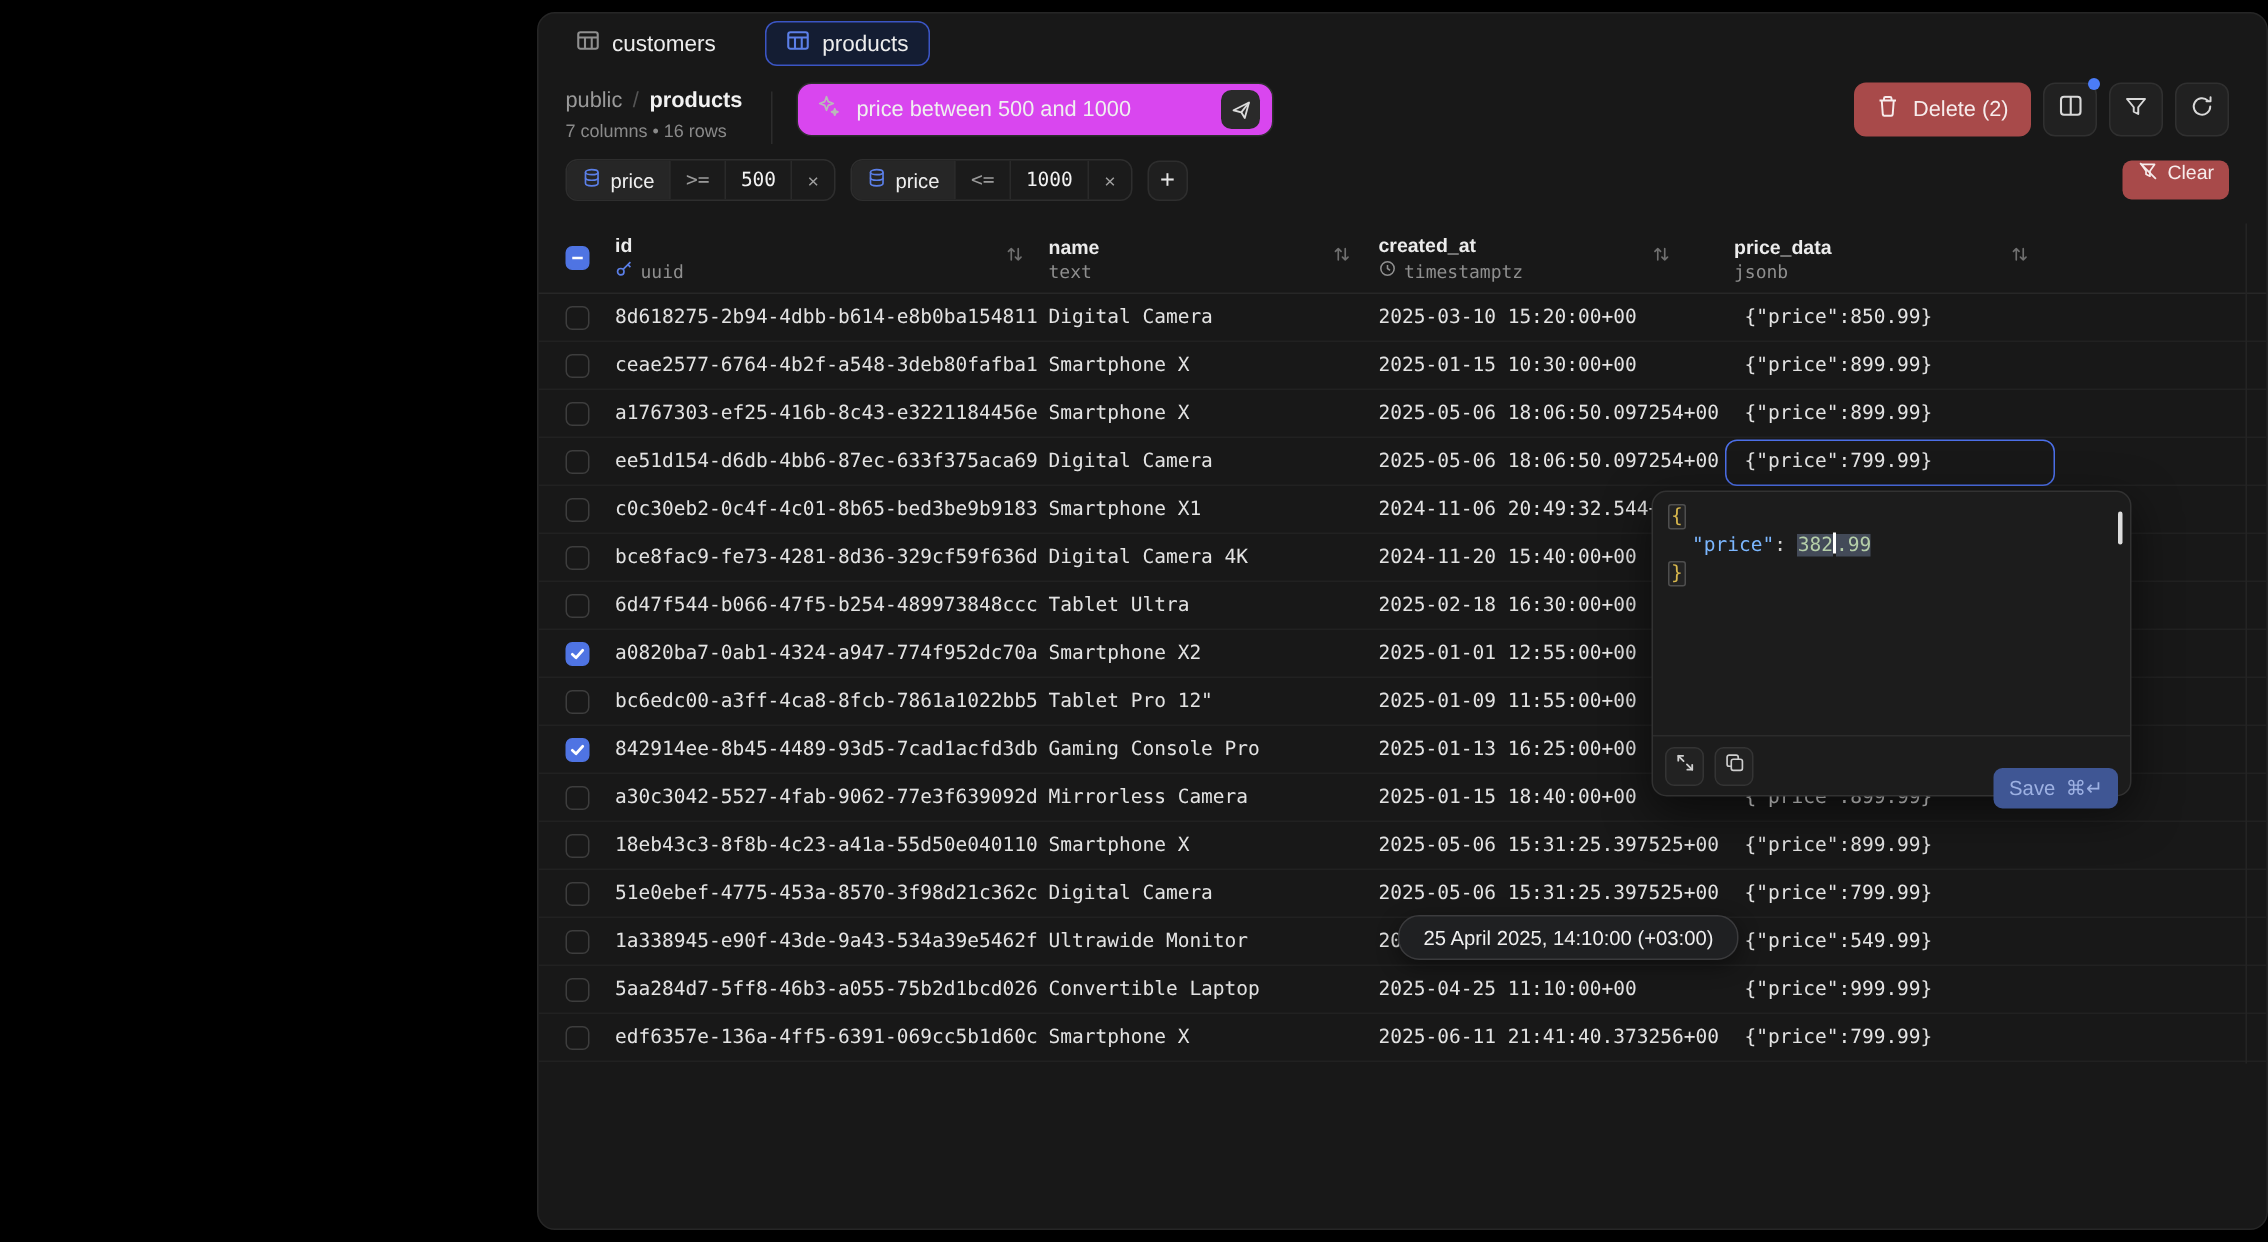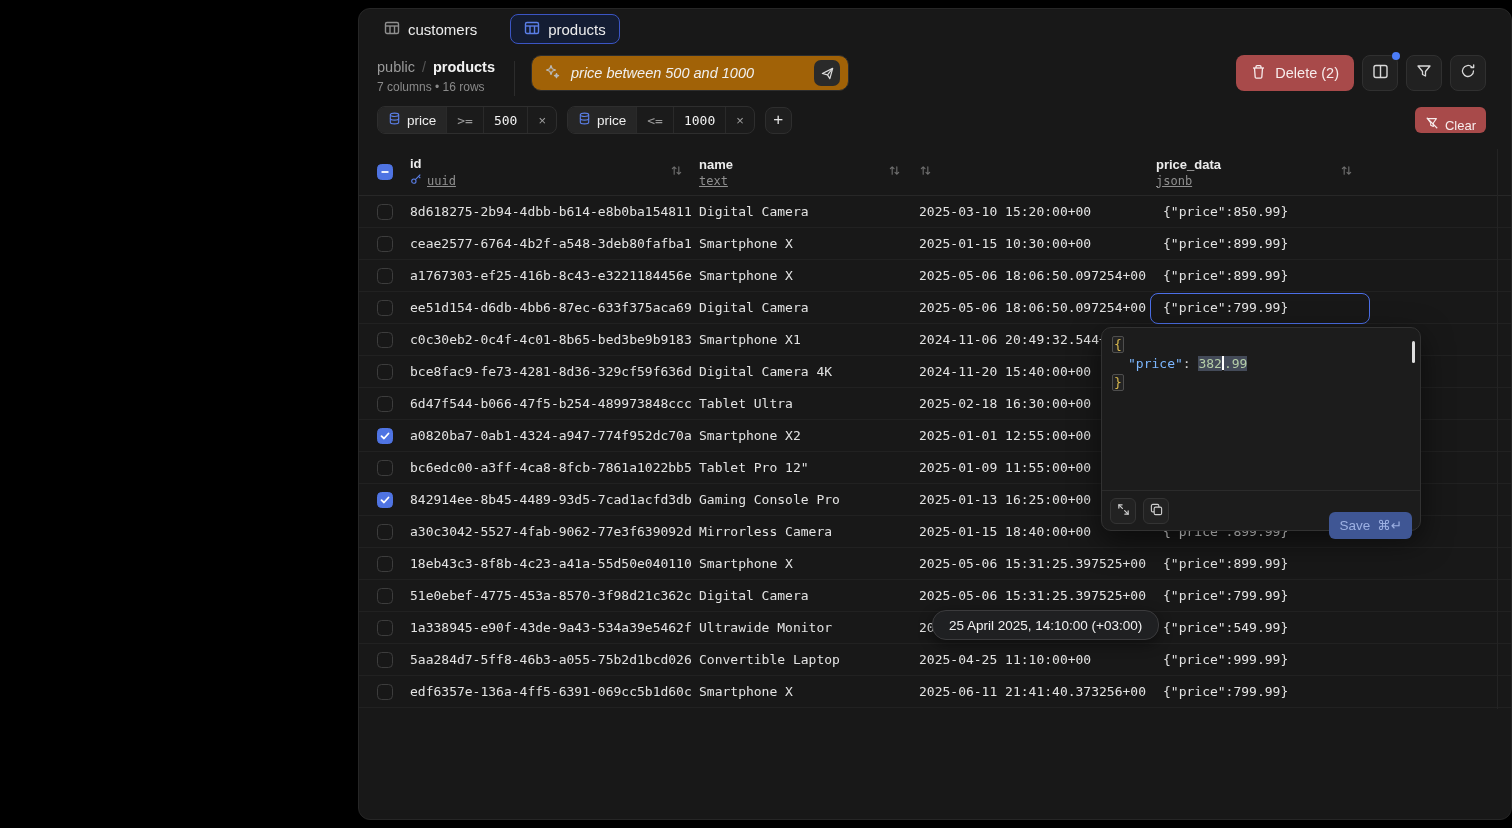--- a/index.html
+++ b/index.html
@@ -20,22 +20,22 @@
   
   .crumb-block { position:absolute; left:18px; top:50px; }
   .crumb { font-size:14.5px; color:#9a9a9a; display:flex; gap:7px; align-items:baseline; }
   .crumb .tbl { color:#f2f2f2; font-weight:700; }
   .crumb .sep { color:#555; }
   .crumb-meta { margin-top:5px; font-size:12px; color:#8a8a8a; }
   .v-div { position:absolute; left:155px; top:52px; width:1px; height:35px; background:#2c2c2c; }
 
   
   .ai-search { position:absolute; left:172px; top:46px; width:318px; height:36px;
-    background:#a16207; border:1px solid #2d2d2d; border-radius:10px;
-    display:flex; align-items:center; padding:0 8px 0 12px; gap:10px;font-style:italic; }
+    background:#d946ef; border:1px solid #2d2d2d; border-radius:10px;
+    display:flex; align-items:center; padding:0 8px 0 12px; gap:10px; }
   .ai-search .q { color:#f0f0f0; font-size:14.5px; flex:1; }
   .send-btn { width:26px; height:26px; border-radius:7px; background:#2a2a2a;
     display:flex; align-items:center; justify-content:center; color:#dcdcdc; cursor:pointer; }
 
   
   .actions { position:absolute; top:46px; right:25px; display:flex; gap:8px; align-items:center; }
   .btn-danger { height:36px; background:#a84a4a; color:#f7ecec; border-radius:8px;
     display:flex; align-items:center; gap:9px; padding:0 15px; font-size:14.5px; cursor:pointer; }
   .icon-btn { position:relative; width:36px; height:36px; border-radius:8px; background:#212121;
     border:1px solid #303030; color:#d9d9d9; display:flex; align-items:center; justify-content:center; cursor:pointer; }
@@ -48,30 +48,30 @@
   .chip .seg { display:flex; align-items:center; gap:6px; padding:0 10px; height:100%;
     border-right:1px solid #2a2a2a; color:#efefef; }
   .chip .seg:last-child { border-right:none; }
   .chip .col-seg { background:#262626; font-size:13.5px; }
   .chip .op { color:#9a9a9a; font-family:"DejaVu Sans Mono", monospace; }
   .chip .val { font-family:"DejaVu Sans Mono", monospace; color:#f2f2f2; }
   .chip .x { color:#a0a0a0; cursor:pointer; font-size:13px; }
   .add-filter { width:27px; height:27px; border:1px solid #2e2e2e; background:#1f1f1f; border-radius:8px;
     color:#e5e5e5; font-size:17px; display:flex; align-items:center; justify-content:center; cursor:pointer; }
   .clear-btn { margin-left:auto; height:26px; background:#a84a4a; border-radius:6px; color:#f7ecec;
-    font-size:13px; display:flex; align-items:flex-end; gap:6px; padding:0 10px; cursor:pointer; }
+    font-size:13px; display:flex; align-items:flex-start; gap:6px; padding:0 10px; cursor:pointer; }
 
   
   .grid-cols { display:grid; grid-template-columns:33px 289px 220px 237px 341px; padding-left:18px; }
   .thead { position:absolute; left:0; right:0; top:140px; height:47px; border-bottom:1px solid #272727; }
   .thead .hcell { display:flex; align-items:center; }
   .hmain { display:flex; flex-direction:column; gap:2px; justify-content:center; flex:1; }
   .hname { font-size:13px; font-weight:700; color:#ececec; }
   .htype { font-size:12px; color:#8f8f8f; font-family:"DejaVu Sans Mono", monospace;
-    display:flex; align-items:center; gap:5px;text-decoration:underline; }
+    display:flex; align-items:center; gap:5px; }
   .htype svg { color:#8f8f8f; }
   .htype .key { color:#5b7fe8; }
   .sort { color:#6f6f6f; flex:none; }
   .mr-id { margin-right:16px; } .mr-name { margin-right:18px; }
   .mr-created { margin-right:42px; } .mr-price { margin-right:144px; }
 
   .rows { position:absolute; left:0; right:0; top:187px; }
   .trow { height:32px; border-bottom:1px solid #212121; align-items:center; }
   .cell { font-family:"DejaVu Sans Mono", monospace; font-size:13px; color:#e3e3e3; white-space:nowrap; overflow:hidden; }
   .cb-wrap { display:flex; align-items:center; }
@@ -261,20 +261,30 @@
           <span class="htype">
             <span>text</span>
           </span>
         </div>
         <span class="sort mr-name"><svg width="13" height="13" viewBox="0 0 14 14" fill="none" stroke="currentColor" stroke-width="1.2" stroke-linecap="round" stroke-linejoin="round">
             <path d="M4.5 11 V3 M4.5 3 L2.5 5 M4.5 3 L6.5 5"></path>
             <path d="M9.5 3 v8 M9.5 11 L7.5 9 M9.5 11 L11.5 9"></path>
           </svg></span>
       </div>
       <div class="hcell">
+        <div class="hmain">
+          <span class="hname">created_at</span>
+          <span class="htype">
+            <span><svg width="12" height="12" viewBox="0 0 14 14" fill="none" stroke="#8f8f8f" stroke-width="1.2">
+                <circle cx="7" cy="7" r="5.2"></circle>
+                <path d="M7 4.2 V7 l2 1.4"></path>
+              </svg></span>
+            <span>timestamptz</span>
+          </span>
+        </div>
         <span class="sort mr-created"><svg width="13" height="13" viewBox="0 0 14 14" fill="none" stroke="currentColor" stroke-width="1.2" stroke-linecap="round" stroke-linejoin="round">
             <path d="M4.5 11 V3 M4.5 3 L2.5 5 M4.5 3 L6.5 5"></path>
             <path d="M9.5 3 v8 M9.5 11 L7.5 9 M9.5 11 L11.5 9"></path>
           </svg></span>
       </div>
       <div class="hcell">
         <div class="hmain">
           <span class="hname">price_data</span>
           <span class="htype">
             <span>jsonb</span>

